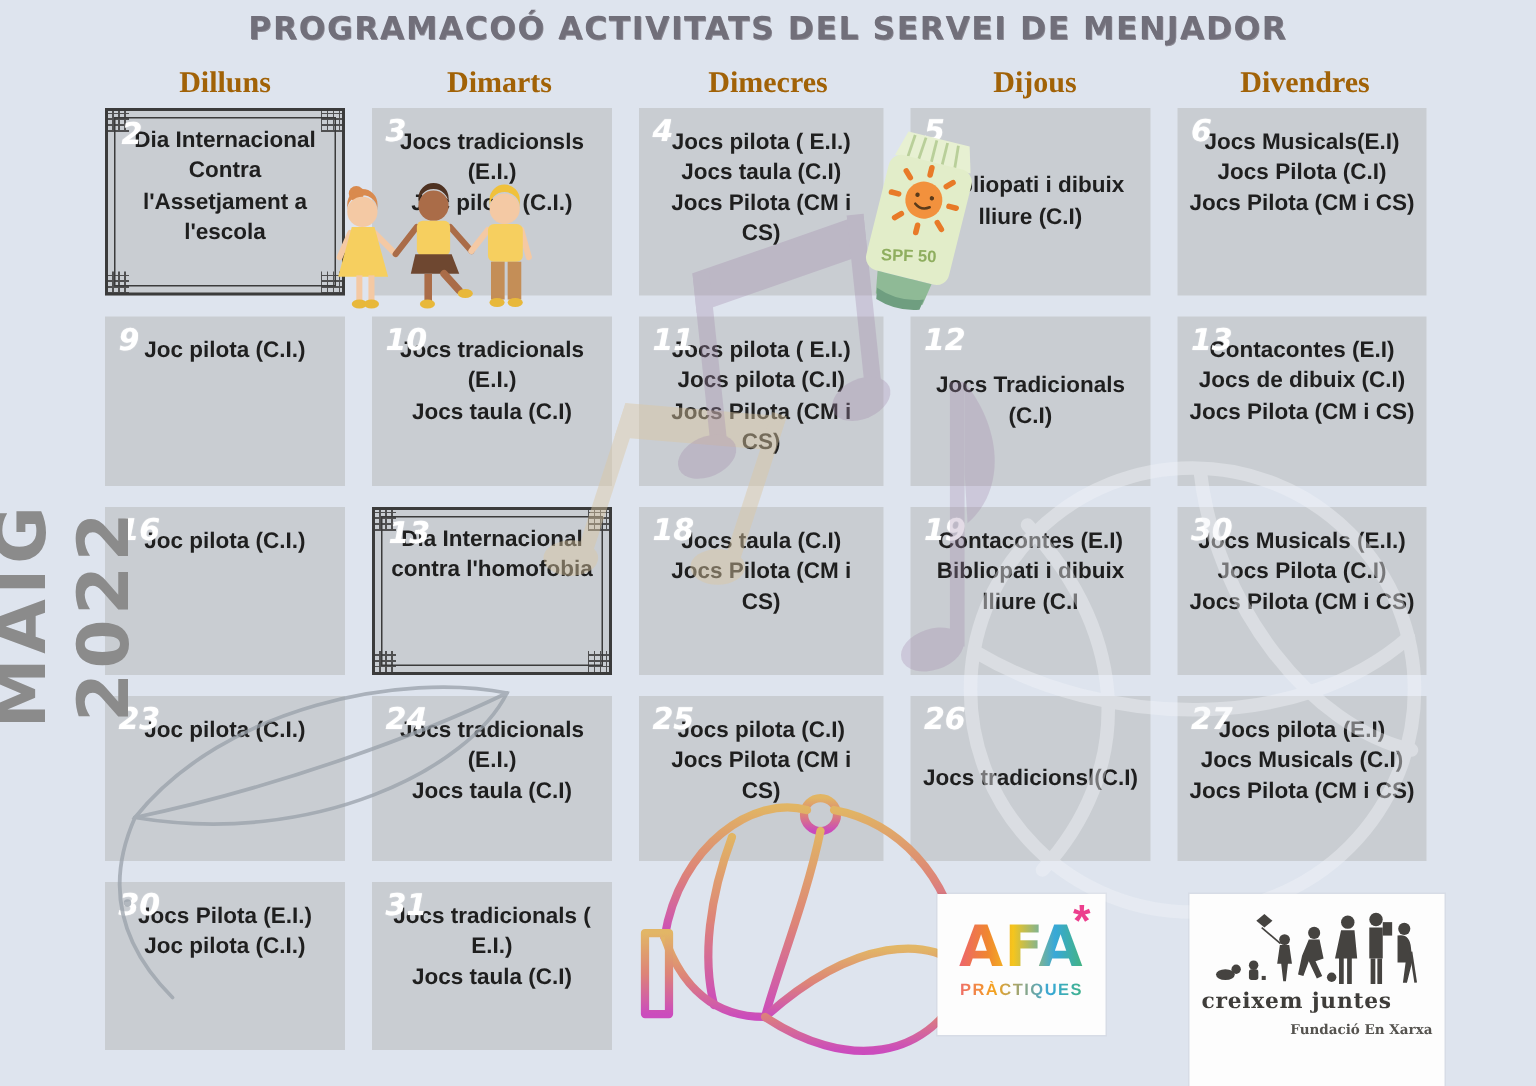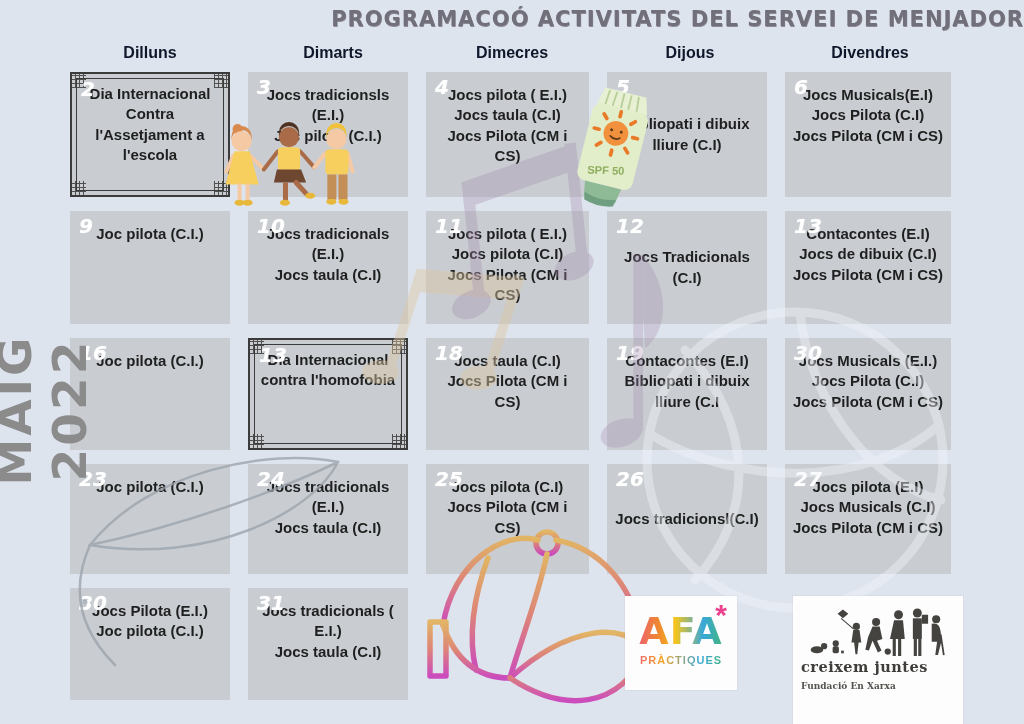--- a/index.html
+++ b/index.html
@@ -4,39 +4,39 @@
 <style>
   * { margin:0; padding:0; box-sizing:border-box; }
   html,body { width:1024px; height:724px; }
   body { font-family:"Liberation Sans", sans-serif; }
   .poster {
     position:relative; width:1024px; height:724px;
     background:#dee4ee; overflow:hidden;
   }
   
   .title {
-    position:absolute; top:7px; left:0; right:0; text-align:right;
+    position:absolute; top:7px; left:0; right:0; text-align:center;
     font-family:"DejaVu Sans", sans-serif;
     font-size:21px; font-weight:800; letter-spacing:1px;
     color:#716f7a; text-shadow:0.5px 0.5px 0 #8c8a94;
     z-index:3;
   }
   
   .month {
     position:absolute; left:-108px; top:355px; width:300px; text-align:center;
     transform:rotate(-90deg);
     font-family:"DejaVu Sans", sans-serif;
     font-size:47px; font-weight:900; letter-spacing:3px;
     color:#8b8b8b; z-index:3;
   }
   
   .weekday {
     position:absolute; top:44px; transform:translateX(-50%);
-    font-size:16px; font-weight:700; color:#0f172a; z-index:3;
-    font-family:Liberation Sans, sans-serif;
+    font-size:20px; font-weight:700; color:#a16207; z-index:3;
+    font-family:Liberation Serif, serif;
   }
   
   .grid {
     position:absolute; left:70px; top:72px; width:881px;
     display:grid;
     grid-template-columns:160px 160px 163px 160px 166px;
     grid-template-rows:125px 113px 112px 110px 112px;
     column-gap:18px; row-gap:14px;
     z-index:1;
   }
@@ -107,21 +107,21 @@
     background:linear-gradient(90deg,#ea4b9b,#f5a21e,#37a8d9,#49b954);
     -webkit-background-clip:text; background-clip:text;
     -webkit-text-fill-color:transparent;
   }
   .creixem-box { left:793px; top:596px; width:170px; height:131px; padding:8px 8px 4px 8px; }
   .creixem-name {
     font-family:"DejaVu Serif", serif; font-size:14.5px; font-weight:700;
     color:#3f3d3a; margin-top:-2px; letter-spacing:.5px;
   }
   .creixem-sub {
-    font-size:9px; font-weight:600; color:#55534f; margin-top:6px;
+    text-align:right; font-size:9px; font-weight:600; color:#55534f; margin-top:6px;
     font-family:"DejaVu Serif", serif;
   }
 </style>
 </head>
 <body>
 
 <div class="poster">
 
   <div class="title">PROGRAMACOÓ ACTIVITATS DEL SERVEI DE MENJADOR</div>
   <div class="month">MAIG 2022</div>

